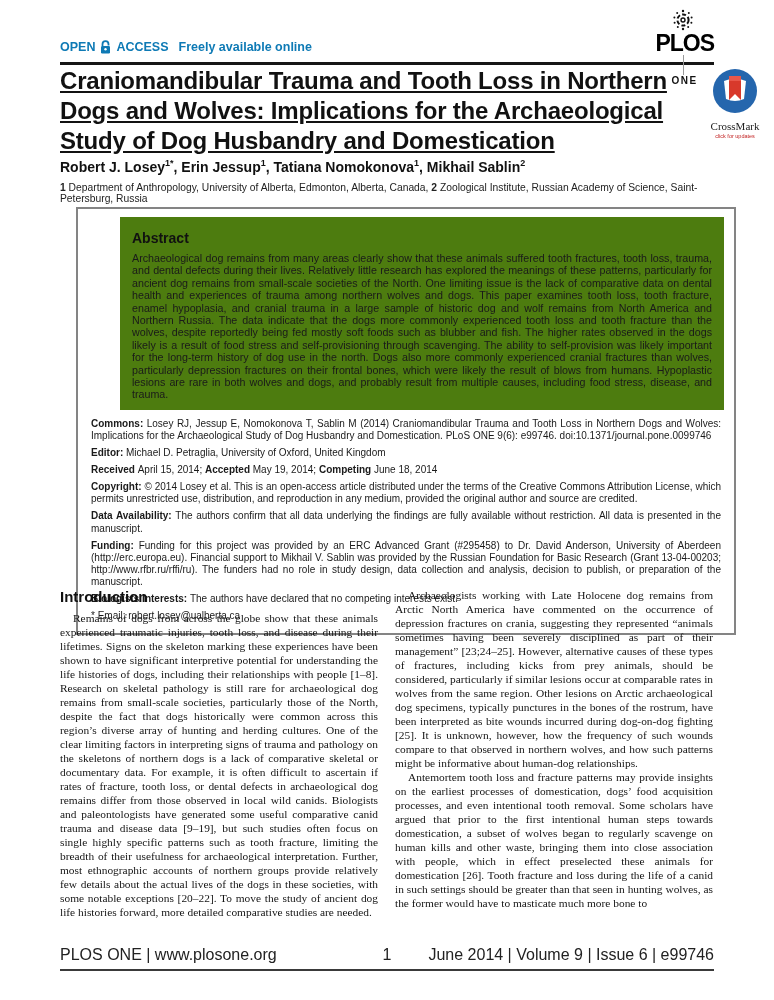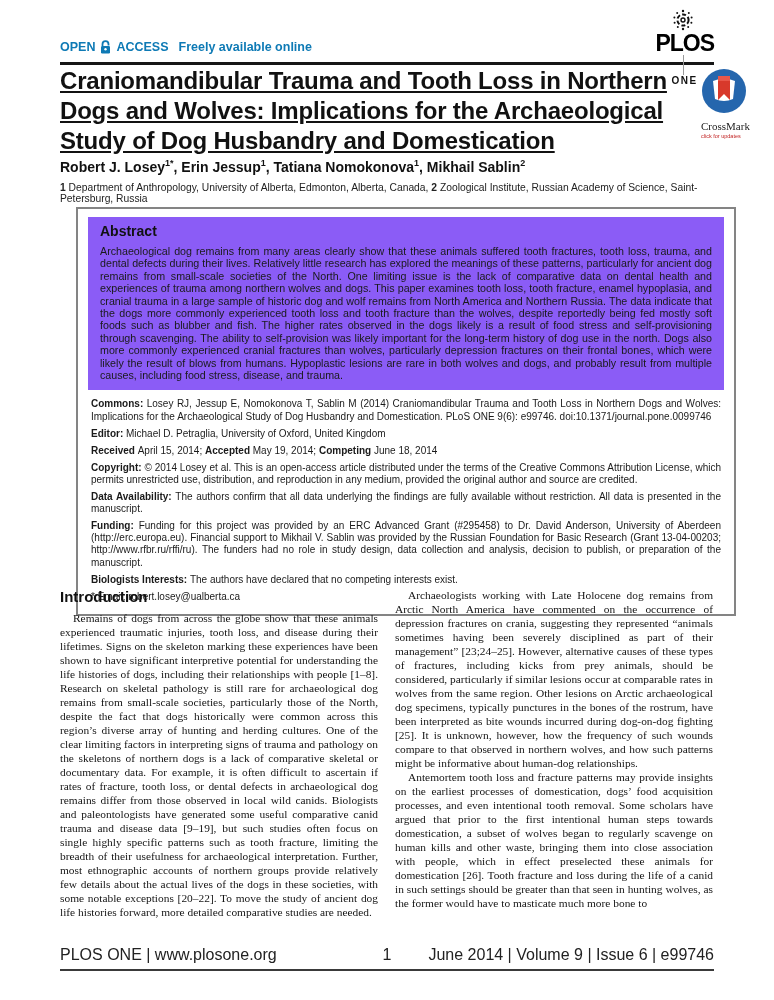--- a/index.html
+++ b/index.html
@@ -14,33 +14,33 @@
   .plos-lockup{display:flex;align-items:center;flex-direction:column;}
   .plos-word{font-size:23px;font-weight:800;letter-spacing:-1px;color:#000;line-height:1;}
   .plos-div{width:1px;height:20px;background:#9a9a9a;margin:0 6px 0 4px;}
   .plos-one{font-size:10px;font-weight:bold;letter-spacing:1.5px;color:#111;}
 
   
   .title{position:absolute;left:60px;top:66px;width:650px;font-size:24px;line-height:1.24;
          font-weight:bold;color:#111;letter-spacing:-0.2px;text-decoration:underline;}
 
   
-  .crossmark{position:absolute;left:701px;top:68px;width:68px;text-align:left;cursor:pointer;}
+  .crossmark{position:absolute;left:701px;top:68px;width:68px;text-align:center;cursor:pointer;}
   .crossmark .cm-label{font-family:"Liberation Serif",serif;font-size:11px;color:#222;margin-top:2px;}
   .crossmark .cm-sub{font-size:5.5px;color:#c22323;margin-top:1px;}
 
   
   .authors{position:absolute;left:60px;top:158px;width:654px;font-size:14px;font-weight:bold;color:#111;}
   .authors sup{font-size:9px;}
   .affiliations{position:absolute;left:60px;top:182px;width:654px;font-size:10.3px;color:#222;}
 
   
   .infobox{position:absolute;left:76px;top:207px;width:660px;box-sizing:border-box;
            border:2px solid #848484;background:#fff;padding:8px 10px 6px 10px;}
-  .abstract-panel{background:#8b5cf6;padding:4px 12px 9px 12px;}
+  .abstract-panel{background:#4d7c0f;padding:11px 12px 9px 12px;margin-left:32px;}
   .abstract-panel h3{margin:2px 0 6px 0;font-size:14px;color:#111;}
   .abstract-text{font-size:10.7px;line-height:12.4px;text-align:justify;color:#1a1a1a;margin:0;}
   .article-info{margin-top:8px;padding:0 3px;}
   .article-info p.meta{margin:0 0 5px 0;font-size:10px;line-height:12.1px;text-align:justify;color:#1a1a1a;}
 
   
   .columns{position:absolute;left:60px;top:588px;width:654px;display:flex;gap:17px;}
   .col{width:318px;}
   .col h2{font-size:15px;margin:0 0 6px 0;color:#111;font-family:"Liberation Sans",sans-serif;}
   .bodyp{font-family:"Liberation Serif",serif;font-size:11.4px;line-height:14px;

